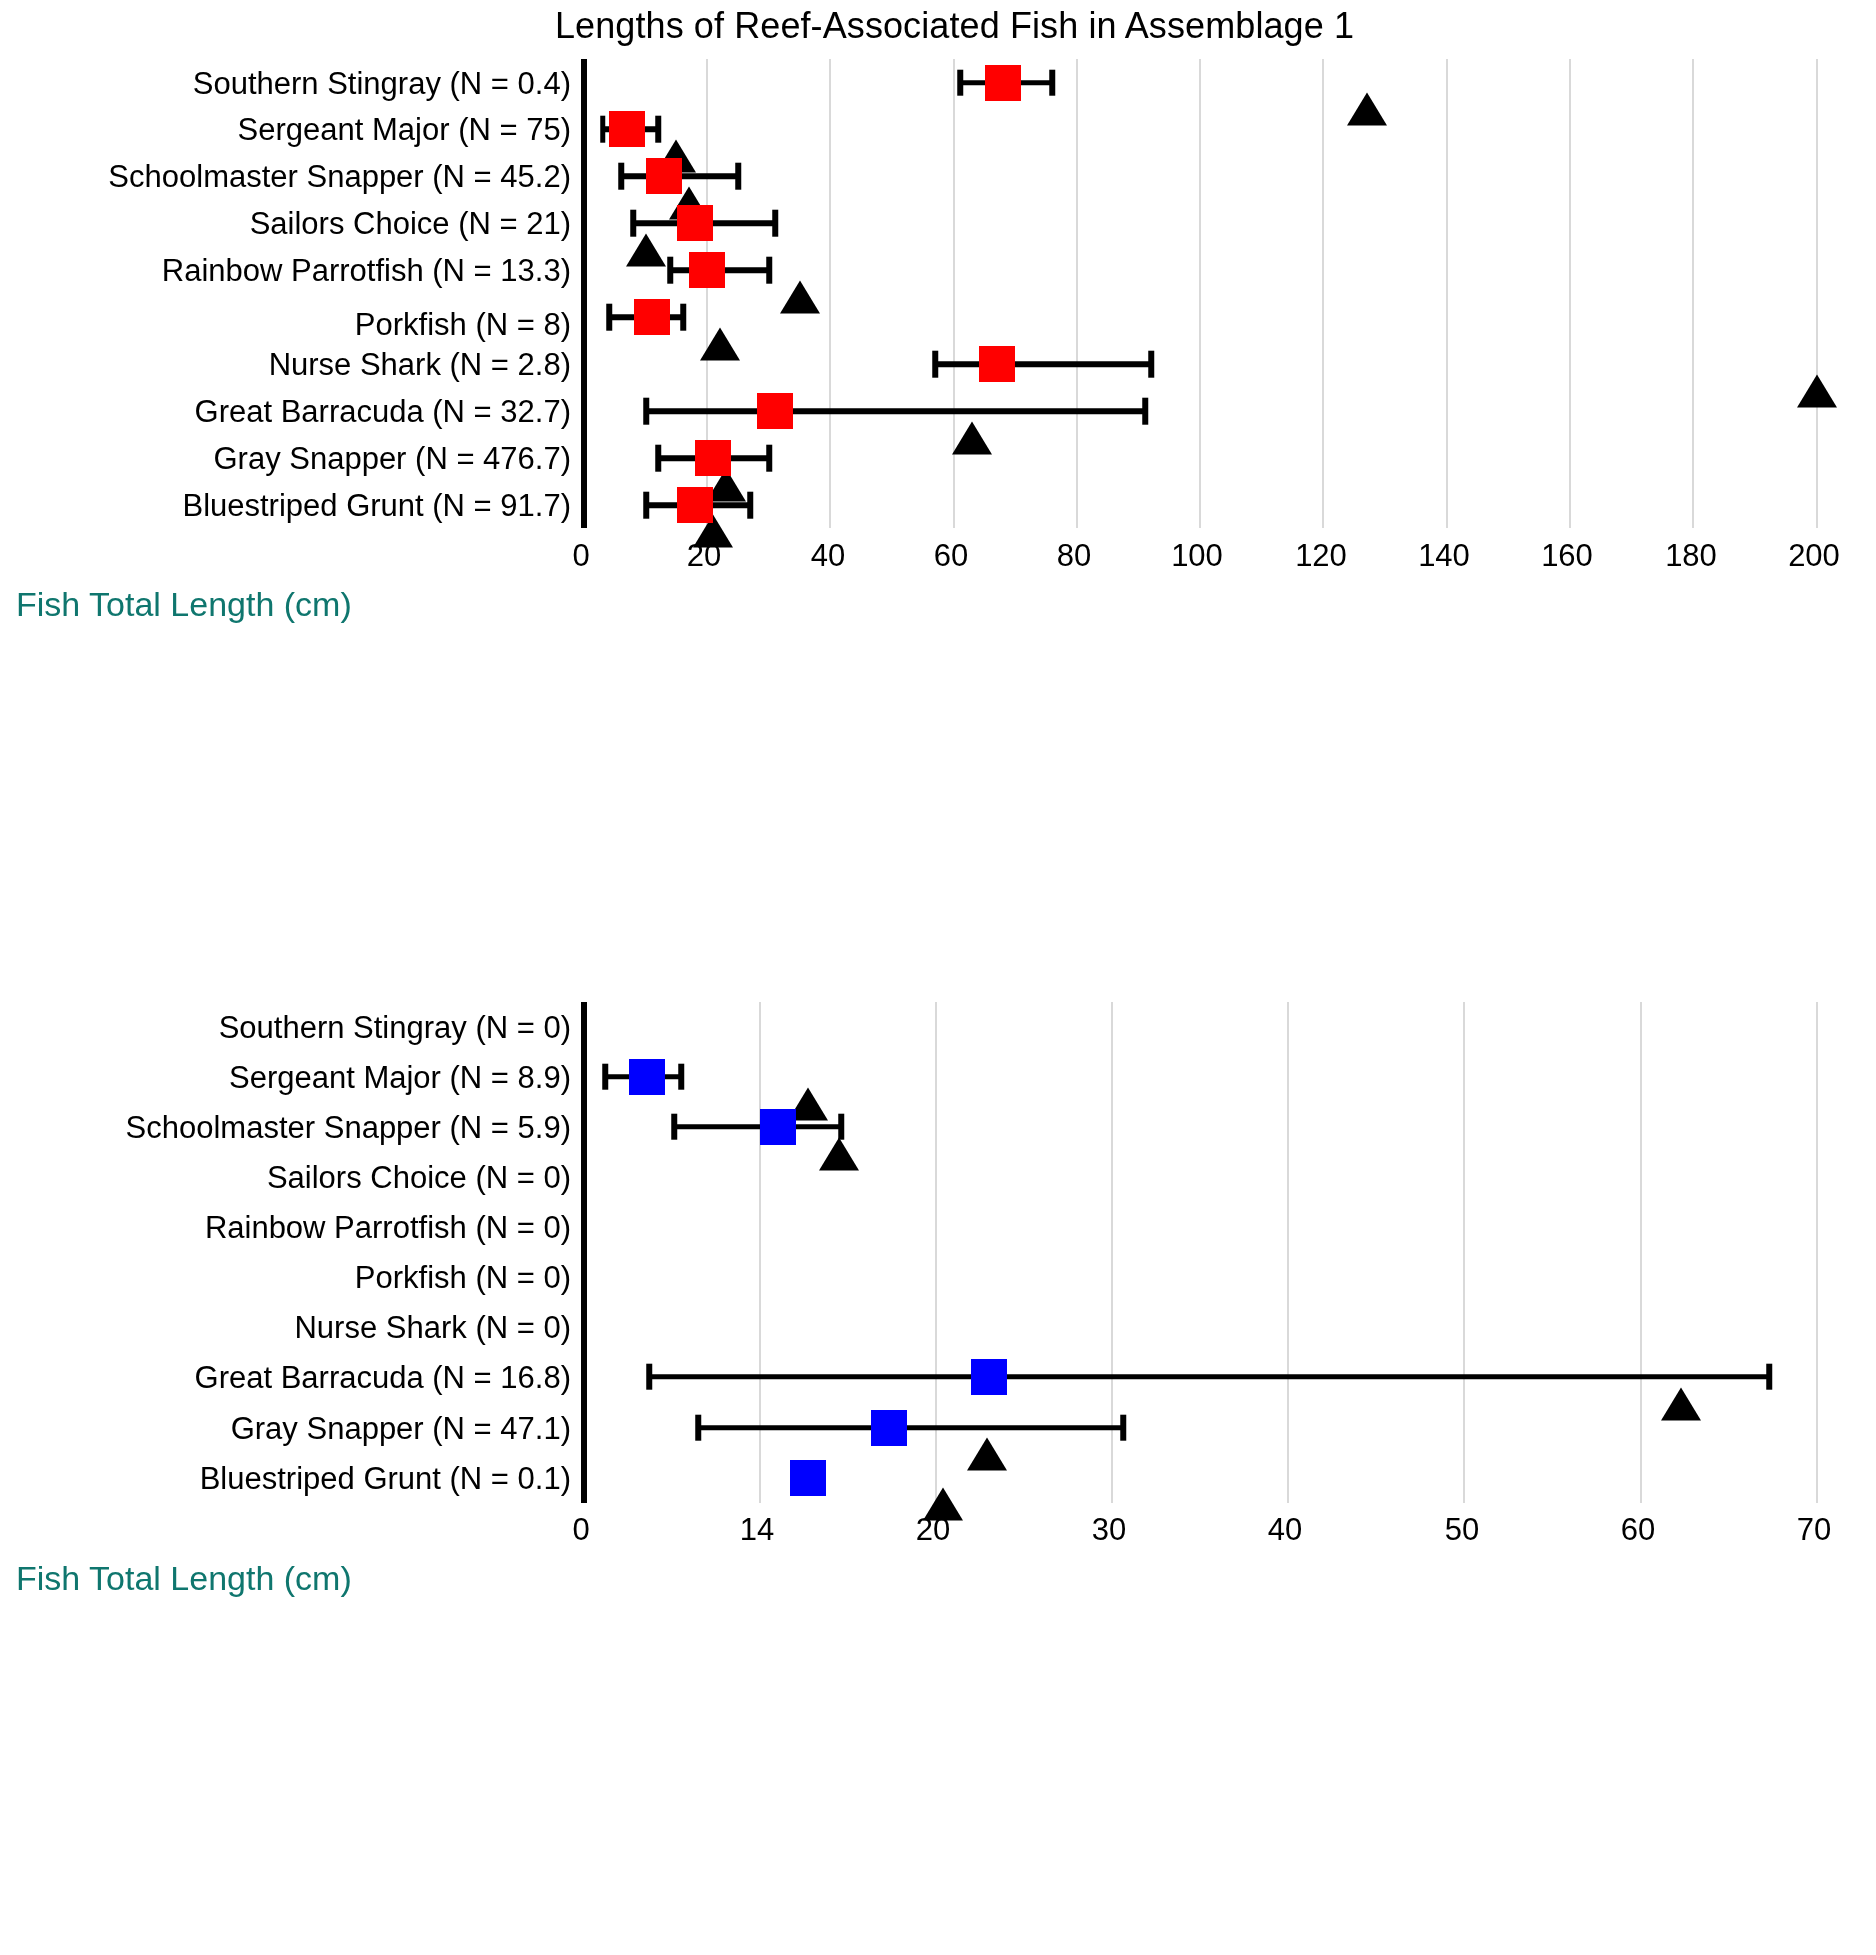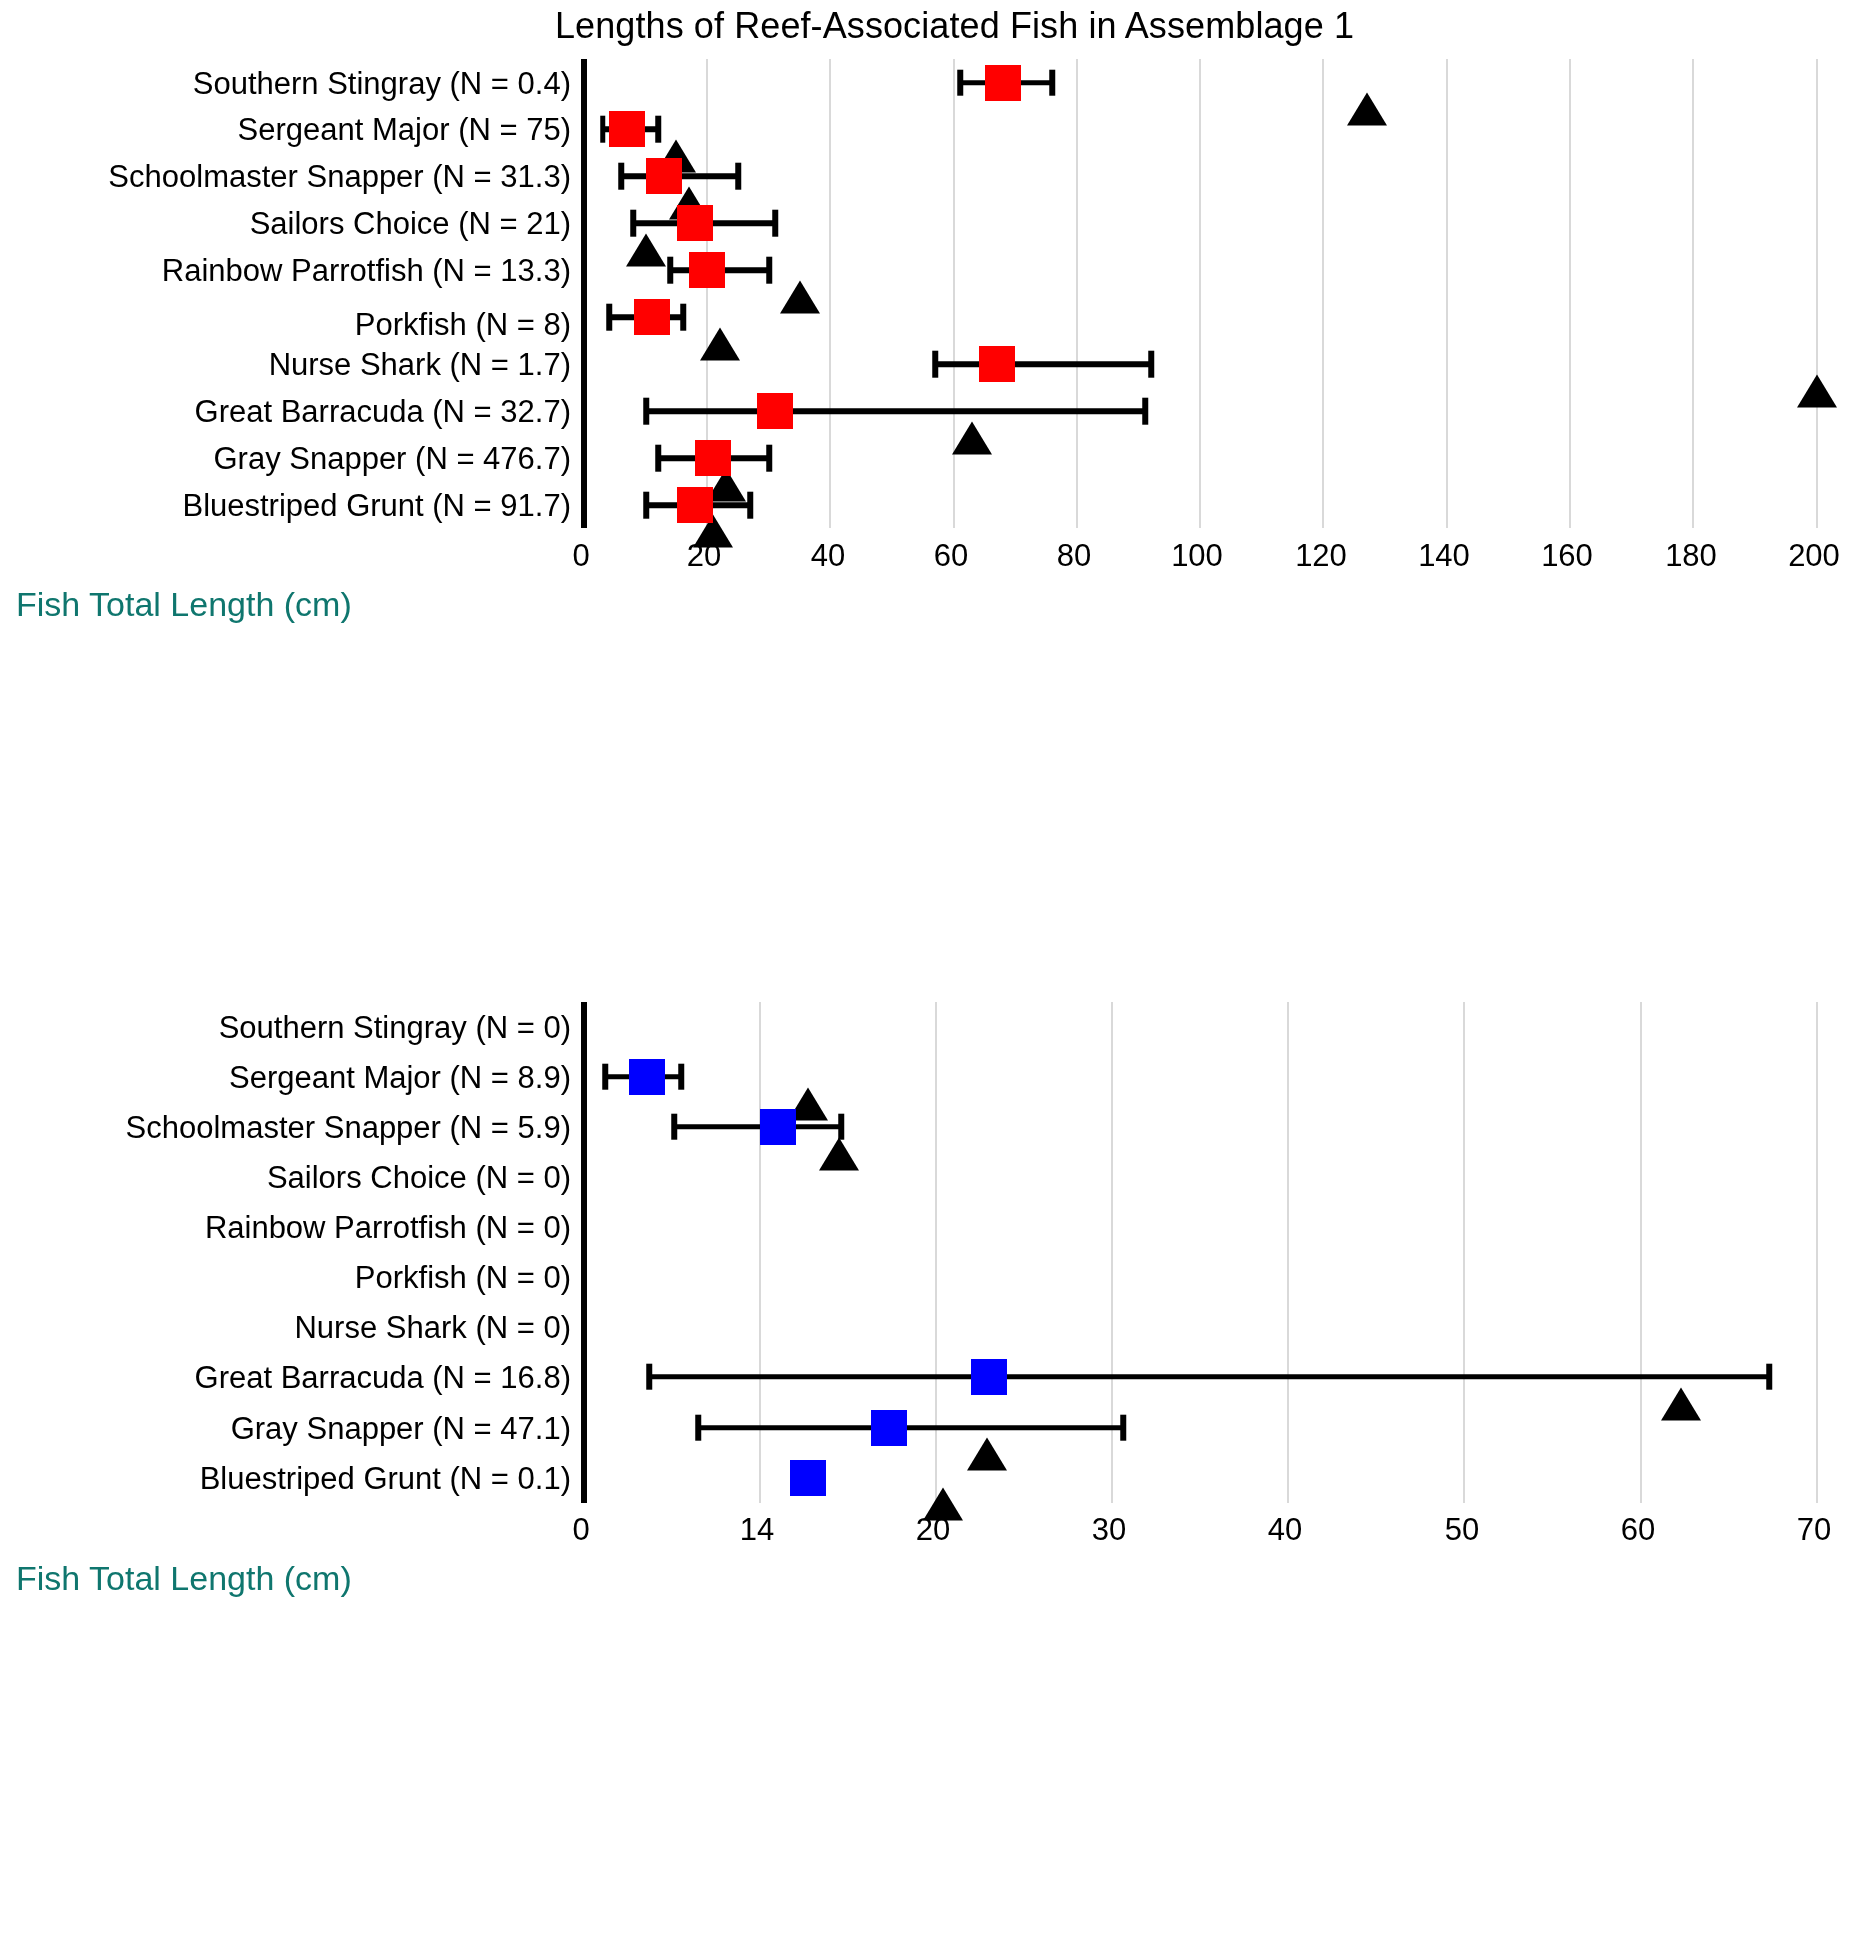--- a/index.html
+++ b/index.html
@@ -114,25 +114,25 @@
 
 <div id="page">
 
   <div class="chart-block" id="block0" style="top:0px;">
     <div class="chart-title" style="margin-top:4.7px;">Lengths of Reef-Associated Fish in Assemblage 1</div>
 
     <div class="plot-wrap" id="wrap0" style="height:501px; margin-top:12.5px;">
       <div class="cat-labels" id="labels0" style="left:0px; width:555px; height:469px;">
           <div class="cat-label" style="top: 23.5px;">Southern Stingray (N = 0.4)</div>
           <div class="cat-label" style="top: 70px;">Sergeant Major (N = 75)</div>
-          <div class="cat-label" style="top: 117px;">Schoolmaster Snapper (N = 31.3)</div>
+          <div class="cat-label" style="top: 117px;">Schoolmaster Snapper (N = 45.2)</div>
           <div class="cat-label" style="top: 164px;">Sailors Choice (N = 21)</div>
           <div class="cat-label" style="top: 211px;">Rainbow Parrotfish (N = 13.3)</div>
           <div class="cat-label" style="top: 265px;">Porkfish (N = 8)</div>
-          <div class="cat-label" style="top: 305px;">Nurse Shark (N = 1.7)</div>
+          <div class="cat-label" style="top: 305px;">Nurse Shark (N = 2.8)</div>
           <div class="cat-label" style="top: 352px;">Great Barracuda (N = 32.7)</div>
           <div class="cat-label" style="top: 399px;">Gray Snapper (N = 476.7)</div>
           <div class="cat-label" style="top: 446px;">Bluestriped Grunt (N = 91.7)</div>
         </div>
       <div class="plot-area" id="plot0" style="left:565px; width:1236px; height:469px;">
           <div class="axis-line" style="top: 0px; height: 469px;"></div>
           <div class="gridline" style="left: 122px; background: rgb(217, 217, 217);"></div>
           <div class="gridline" style="left: 245px; background: rgb(217, 217, 217);"></div>
           <div class="gridline" style="left: 369px; background: rgb(217, 217, 217);"></div>
           <div class="gridline" style="left: 492px; background: rgb(217, 217, 217);"></div>

